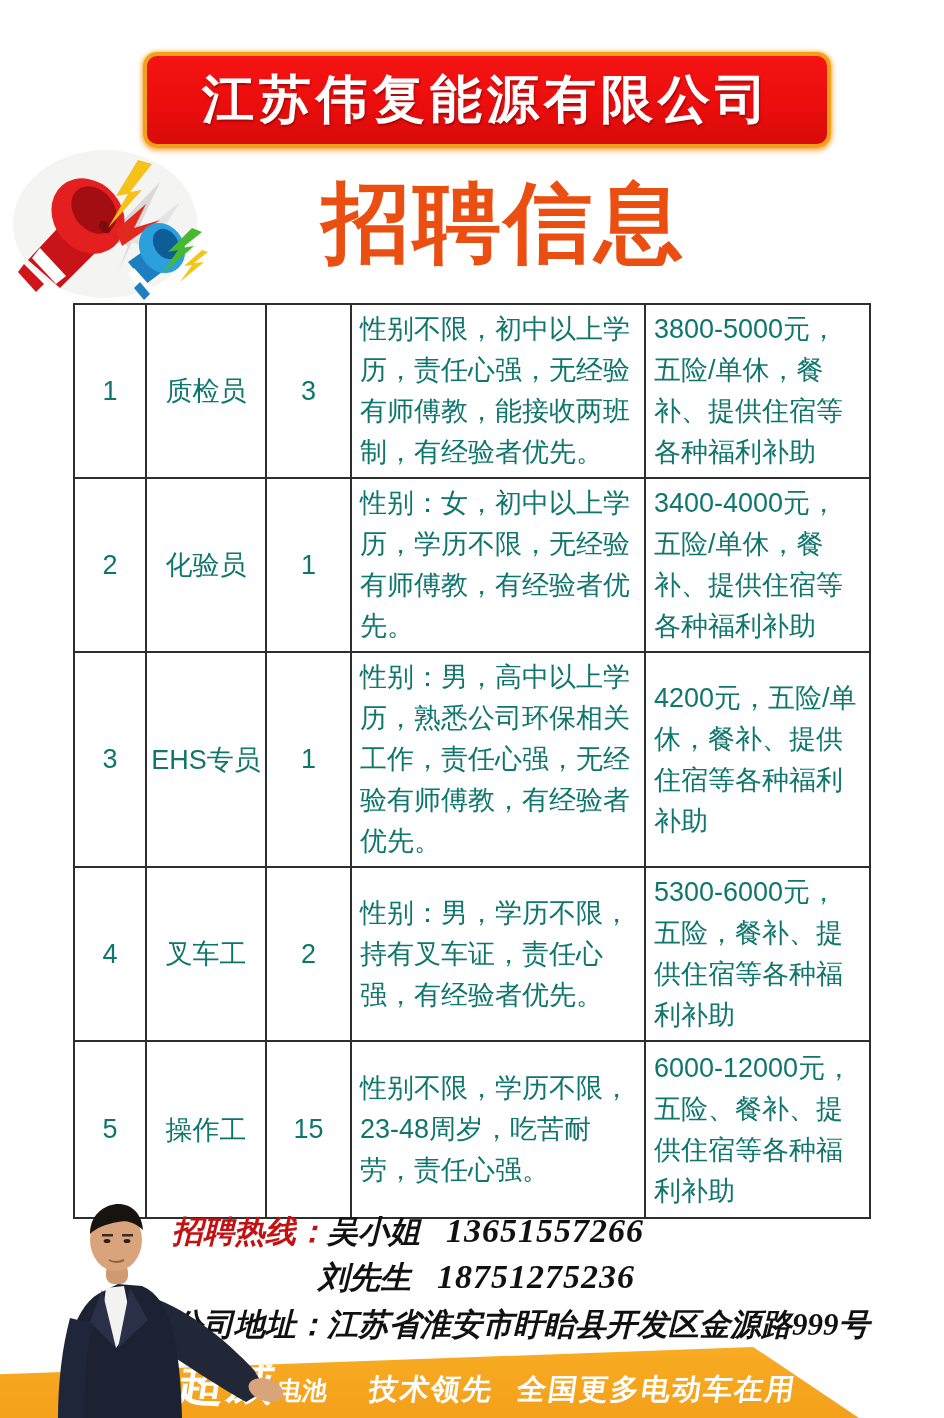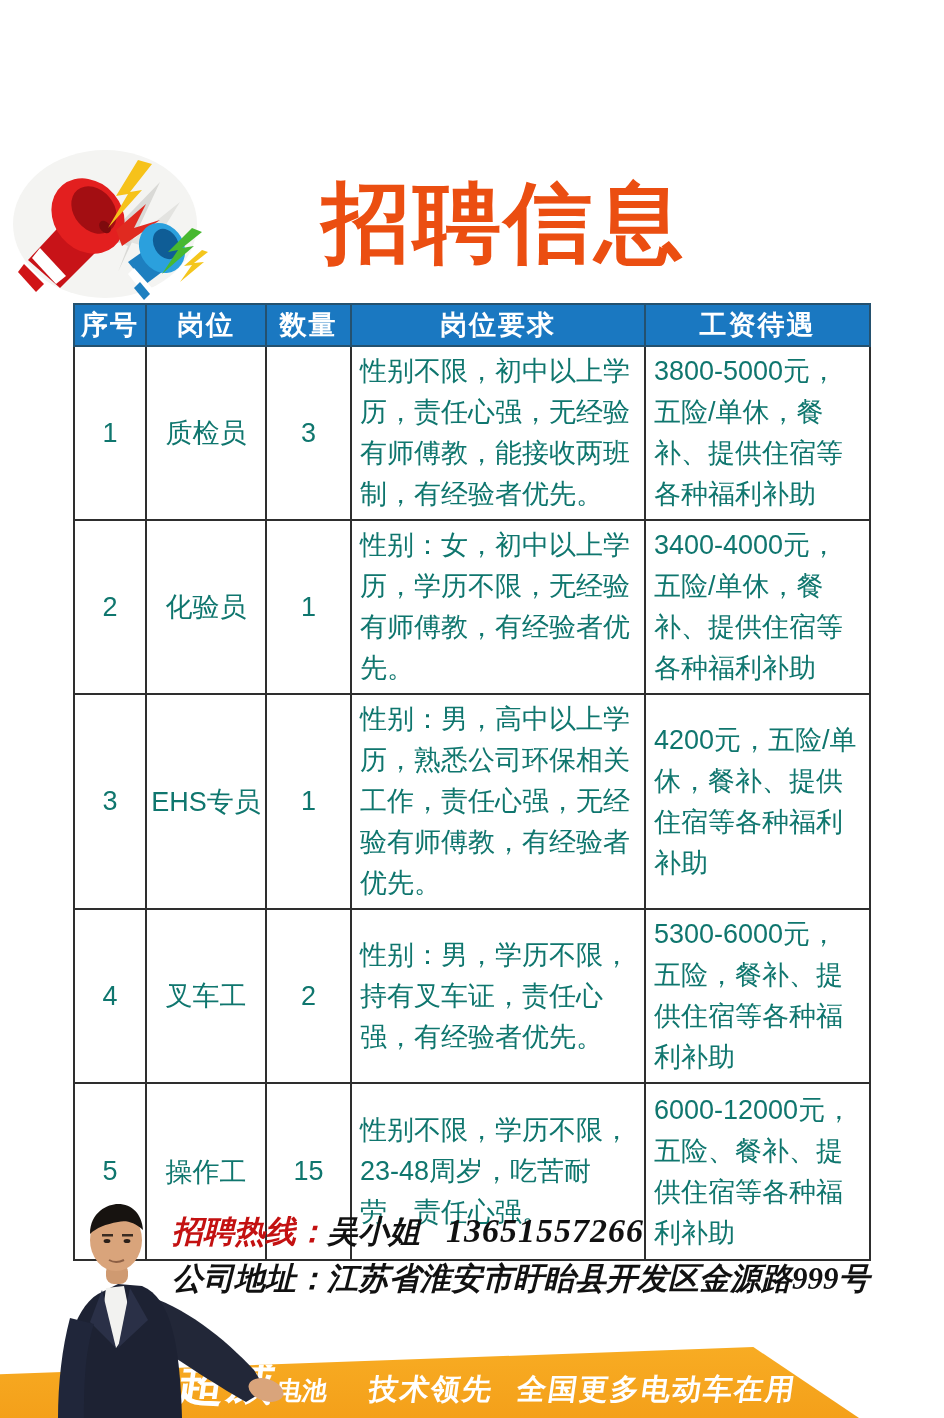--- a/index.html
+++ b/index.html
@@ -68,20 +68,23 @@
   .slogan{font-size:29px;font-weight:900;margin-left:42px;letter-spacing:2px;}
   .slogan + .slogan{margin-left:24px;}
   
   .spokesman{position:absolute;left:14px;top:1198px;width:300px;height:220px;z-index:3;}
 </style>
 </head>
 <body>
 
 <div class="poster">
 
+  <div class="banner">
+    <div class="banner-title">江苏伟复能源有限公司</div>
+  </div>
 
   <div class="hero">
     <div class="megaphone-wrap">
       <svg width="200" height="158" viewBox="0 0 200 158">
         <ellipse cx="95" cy="82" rx="92" ry="74" fill="#f4f4f2"></ellipse>
         <polygon points="150,40 96,96 118,104 108,130" fill="#d9d9d6"></polygon>
         <polygon points="170,60 120,100 140,106 128,128" fill="#e3e3e0"></polygon>
 
         <g>
           <polygon points="18,118 72,60 104,92 50,146" fill="#c81318"></polygon>
@@ -114,27 +117,20 @@
 
   <table class="jobs">
     <colgroup>
       <col style="width:72px">
         <col style="width:120px">
         <col style="width:85px">
       <col style="width:294px">
         <col style="width:225px">
     </colgroup>
     <tbody>
-        <tr>
-      <th>序号</th>
-      <th>岗位</th>
-      <th>数量</th>
-      <th>岗位要求</th>
-      <th>工资待遇</th>
-    </tr>
     <tr style="height:163px">
       <td class="c">1</td>
       <td class="c">质检员</td>
       <td class="c">3</td>
       <td class="l">性别不限，初中以上学历，责任心强，无经验有师傅教，能接收两班制，有经验者优先。</td>
       <td class="l">3800-5000元，五险/单休，餐补、提供住宿等各种福利补助</td>
     </tr>
     <tr style="height:165px">
       <td class="c">2</td>
       <td class="c">化验员</td>
@@ -163,20 +159,23 @@
       <td class="l">性别不限，学历不限，23-48周岁，吃苦耐劳，责任心强。</td>
       <td class="l">6000-12000元，五险、餐补、提供住宿等各种福利补助</td>
     </tr>
   </tbody>
     </table>
 
   <div class="contact">
     <div class="line">
       <span class="hotline">招聘热线：</span><span>吴小姐</span><span class="phone">13651557266</span>
     </div>
+    <div class="line line2">
+      <span>刘先生</span><span class="phone">18751275236</span>
+    </div>
     <div class="line line3">
       <span>公司地址：</span><span>江苏省淮安市盱眙县开发区金源路999号</span>
     </div>
   </div>
 
   <div class="band">
     <div class="band-inner">
       <span class="brand">超威</span>
       <span class="brand-suffix">电池</span>
       <span class="slogan">技术领先</span>

